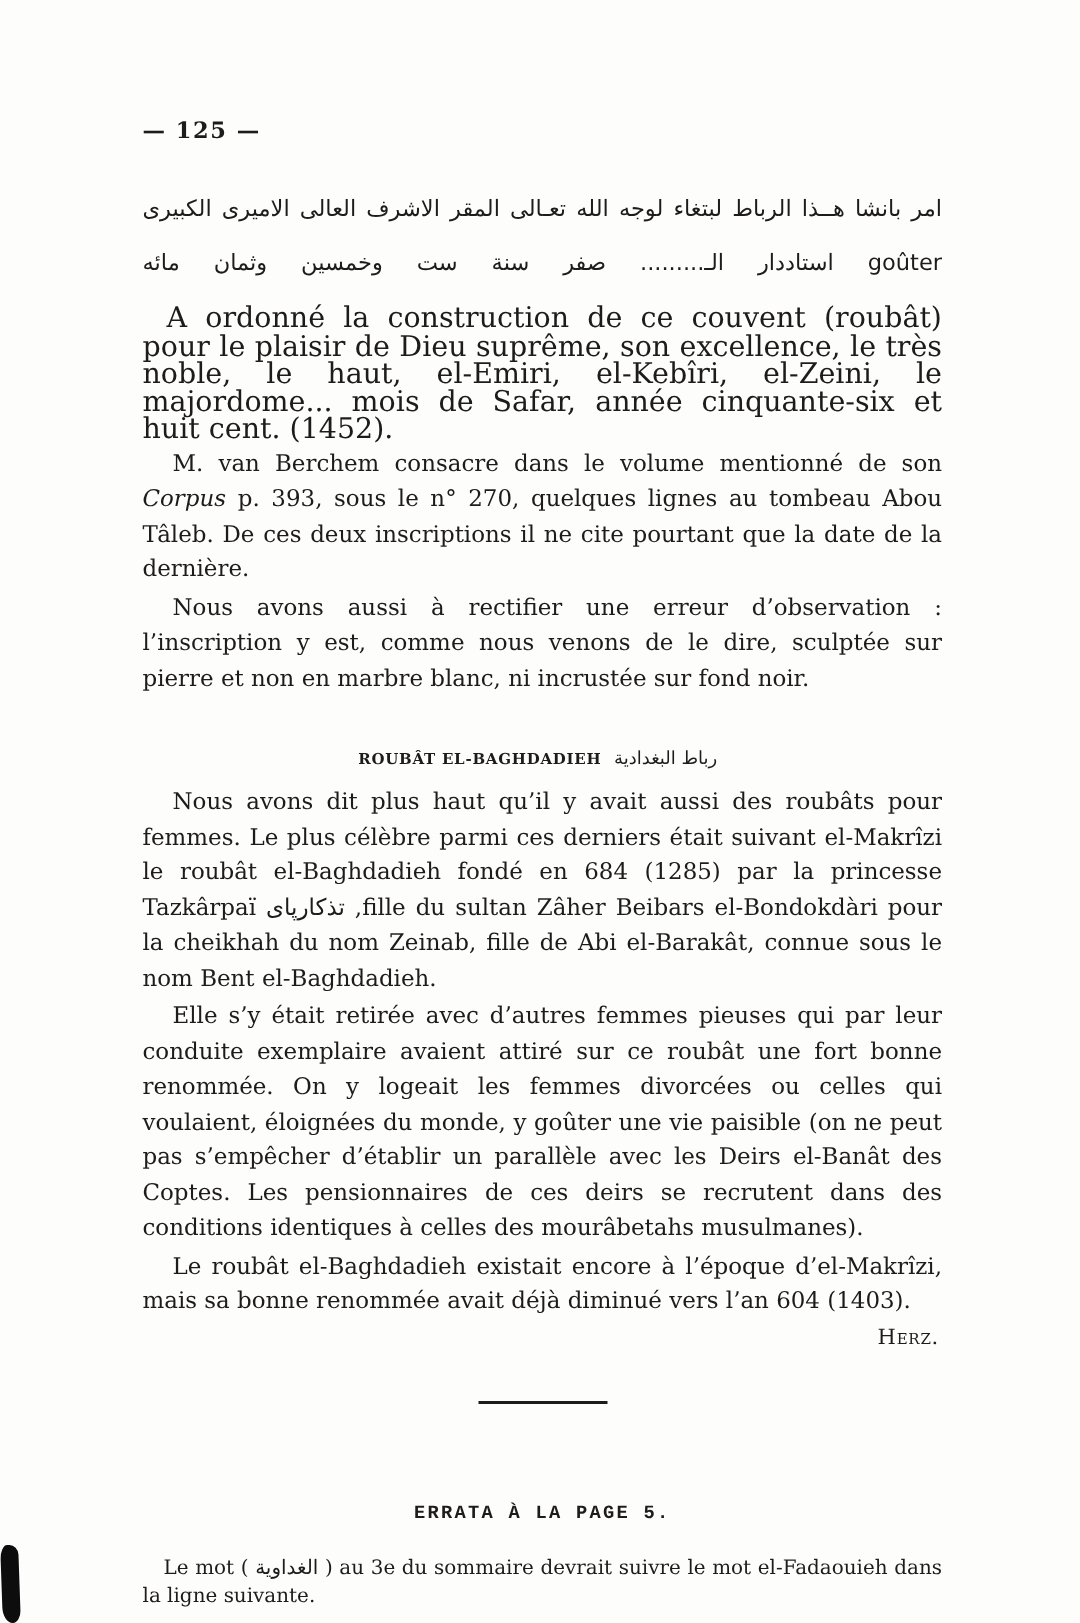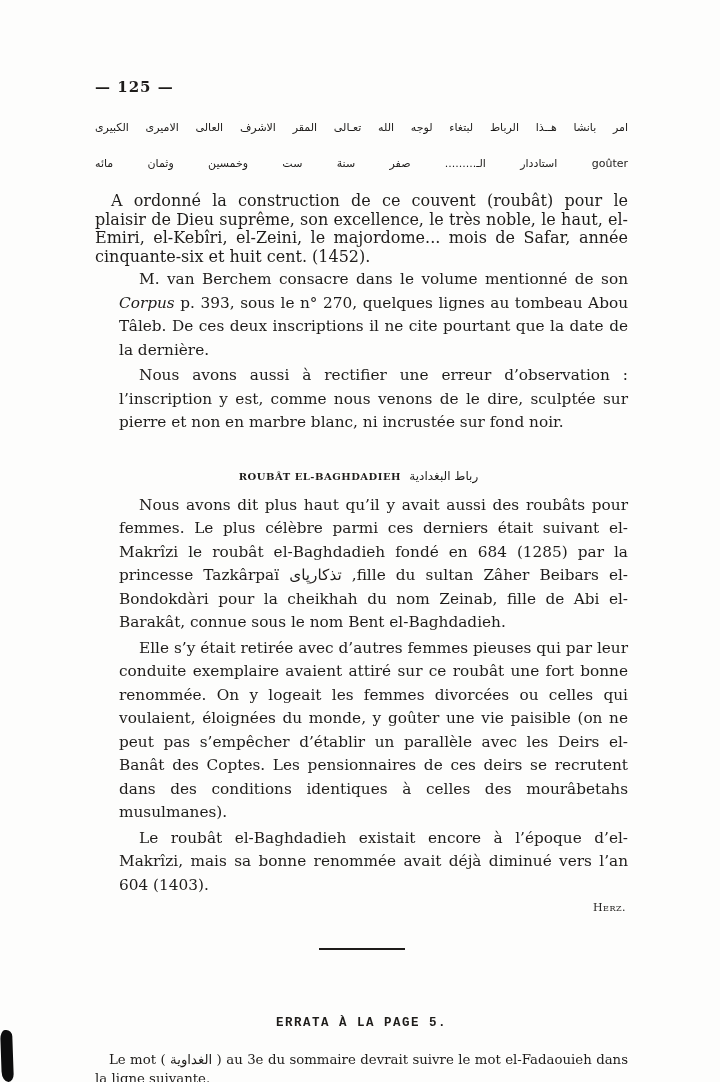--- a/index.html
+++ b/index.html
@@ -29,44 +29,43 @@
     text-align: left;
     font-size: 15px;
     font-weight: bold;
     letter-spacing: 1px;
     line-height: 18px;
   }
 
   .arabic-block {
     direction: rtl;
     font-family: "DejaVu Sans", sans-serif;
-    font-size: 11px;
-    margin-top: 14px;
+    font-size: 15px;
+    margin-top: 25px;
   }
   .arabic-line {
     line-height: 36px;
     text-align: justify;
     text-align-last: justify;
   }
 
   .translation {
     margin-top: 10px;
-    font-size: 16px;
+    font-size: 19px;
     line-height: 18.5px;
     text-align: justify;
     text-indent: 16px;
   }
 
   .para {
     font-size: 15.3px;
     line-height: 23.5px;
     text-align: justify;
     text-indent: 20px;
     margin-top: 2px;
-    margin-left: 24px;
   }
 
   .book-title { font-style: italic; }
 
   .heading {
     margin-top: 22px;
     margin-bottom: 8px;
     text-align: center;
     font-weight: bold;
   }
@@ -79,21 +78,21 @@
     font-size: 12px;
     font-weight: normal;
     margin-right: 6px;
   }
 
   .signature {
     margin-top: 4px;
     padding-right: 2px;
     text-align: right;
     font-variant: small-caps;
-    font-size: 11px;
+    font-size: 14px;
     letter-spacing: 0.5px;
   }
 
   .divider {
     width: 86px;
     border: 0;
     border-top: 2.5px solid #1e1c1a;
     margin: 34px auto 0;
   }
 

